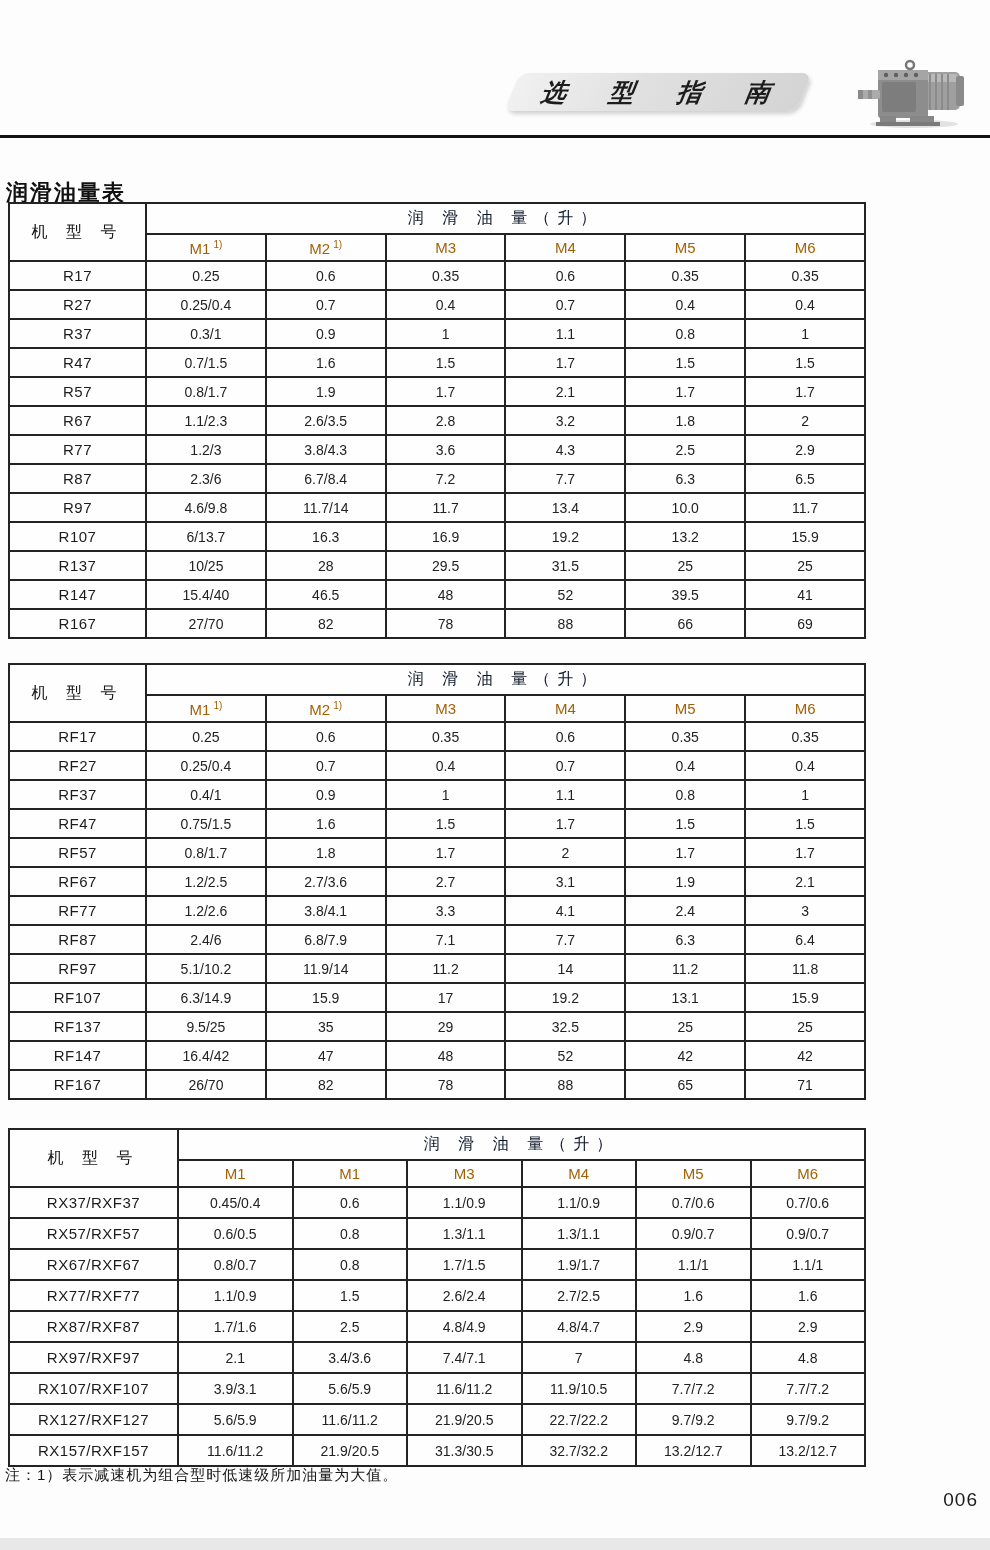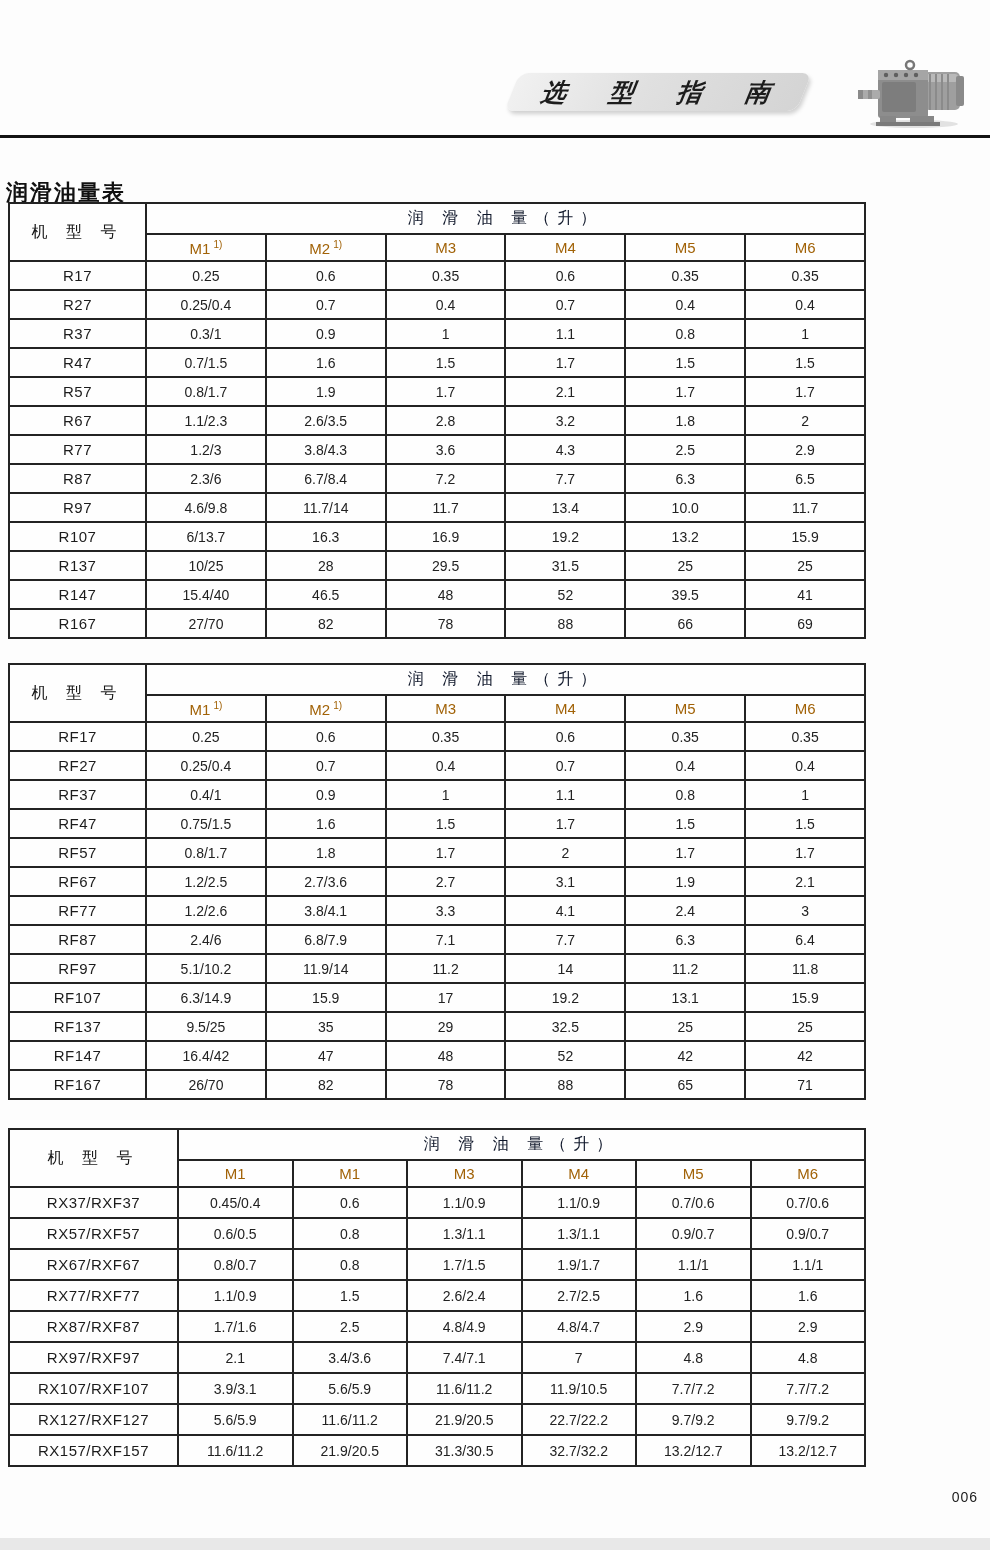--- a/index.html
+++ b/index.html
@@ -59,21 +59,21 @@
   .col-h sup { font-size:10px; margin-left:3px; }
   .model-cell { font-size:15px; color:#1b1b1b; letter-spacing:0.5px; }
   .val-cell   { font-size:14px; color:#222; }
 
   .note {
     position:absolute; left:5px; top:1466px;
     font-size:15px; letter-spacing:1px; color:#161616;
   }
   .pagenum {
     position:absolute; right:12px; top:1489px;
-    font-size:14px; color:#1b1b1b; letter-spacing:1px;
+    font-size:19px; color:#1b1b1b; letter-spacing:1px;
   }
   .strip { position:absolute; left:0; top:1538px; width:990px; height:12px; background:#e8e8e8; }
 </style>
 </head>
 <body>
 
 <div class="page">
 
   <div class="banner">
     <span class="banner-text">选 型 指 南</span>
@@ -512,18 +512,19 @@
             <td class="val-cell">21.9/20.5</td>
             <td class="val-cell">31.3/30.5</td>
             <td class="val-cell">32.7/32.2</td>
             <td class="val-cell">13.2/12.7</td>
             <td class="val-cell">13.2/12.7</td>
           </tr>
         </tbody>
       </table>
     </div>
 
+  <div class="note">注：1）表示减速机为组合型时低速级所加油量为大值。</div>
 
   <div class="pagenum">006</div>
 
   <div class="strip"></div>
 
 </div>
 
 </body></html>

